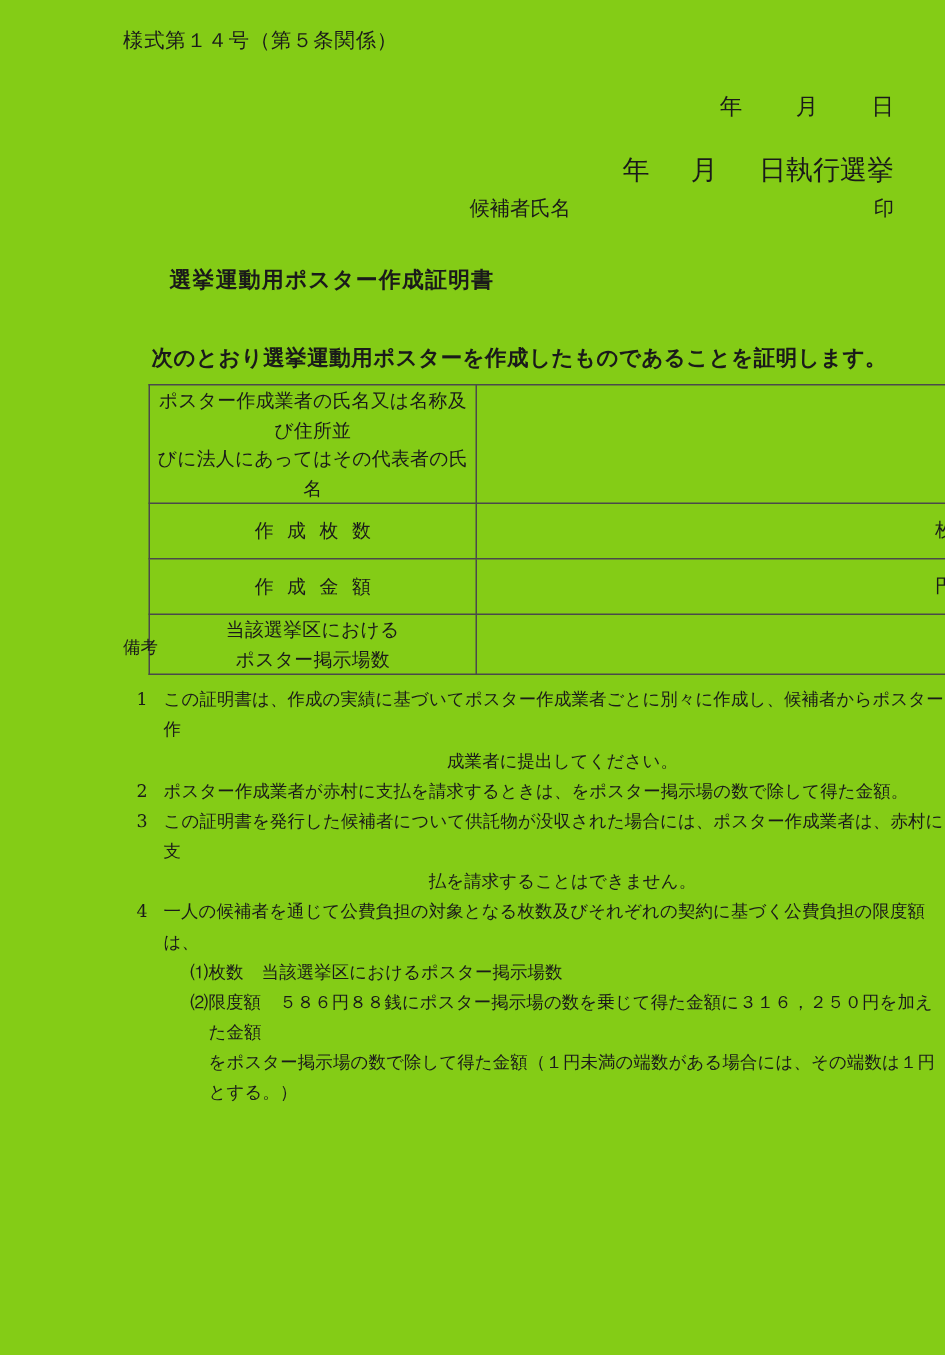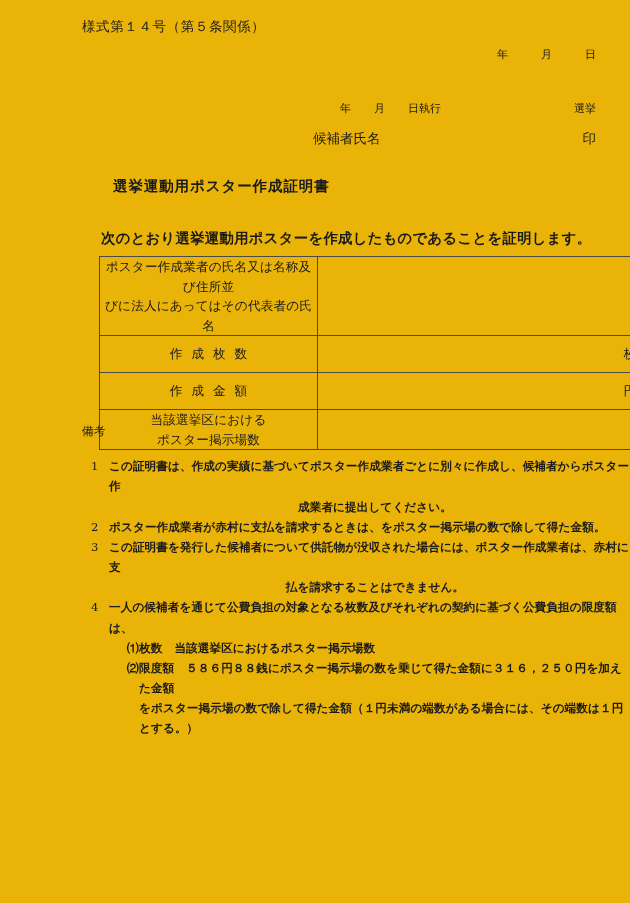--- a/index.html
+++ b/index.html
@@ -11,51 +11,51 @@
     width: 630px;
     height: 903px;
     position: relative;
     font-family: "DejaVu Serif", "Liberation Serif", serif;
     color: #1a1a1a;
     overflow: hidden;
   }
   .page {
     position: absolute;
     inset: 0;
-    background: #eab308;
+    background: #84cc16;
   }
 
   
   .form-no {
     position: absolute;
     left: 82px;
     top: 18px;
     font-size: 13.5px;
     letter-spacing: 0.6px;
     white-space: nowrap;
   }
   .date-line {
     position: absolute;
     right: 34px;
-    top: 47px;
-    font-size: 11px;
+    top: 62px;
+    font-size: 15px;
     white-space: nowrap;
   }
   .date-line span { display: inline-block; }
   .sp-md { width: 26px; }
 
   .exec-line {
     position: absolute;
     left: 340px;
     right: 34px;
     top: 101px;
-    font-size: 11px;
+    font-size: 18px;
     white-space: nowrap;
     display: flex;
-    justify-content: space-between;
+    justify-content: flex-end;
   }
   .exec-left span { display: inline-block; }
   .sp-sm { width: 16px; }
 
   .candidate-line {
     position: absolute;
     left: 313px;
     right: 34px;
     top: 130px;
     font-size: 13.5px;
@@ -152,21 +152,20 @@
     margin-bottom: 0px;
   }
   .note-num {
     width: 27px;
     flex: 0 0 27px;
     padding-left: 9px;
     box-sizing: border-box;
   }
   .note-body {
     flex: 1 1 auto;
-    font-weight: bold;
   }
   .note-body .cont {
     display: block;
     text-indent: 11px;
     text-align: center;
   }
   .sub-list {
     margin-top: 0px;
   }
   .sub-item {

